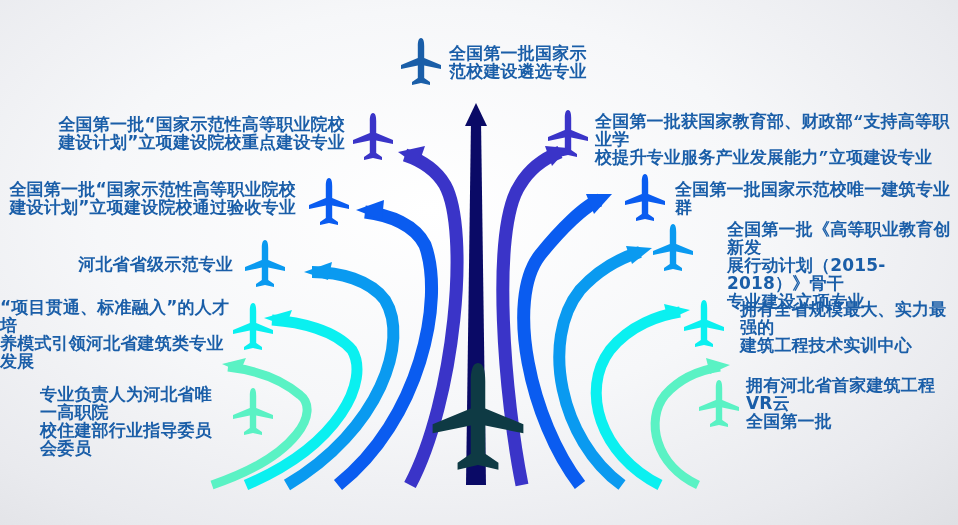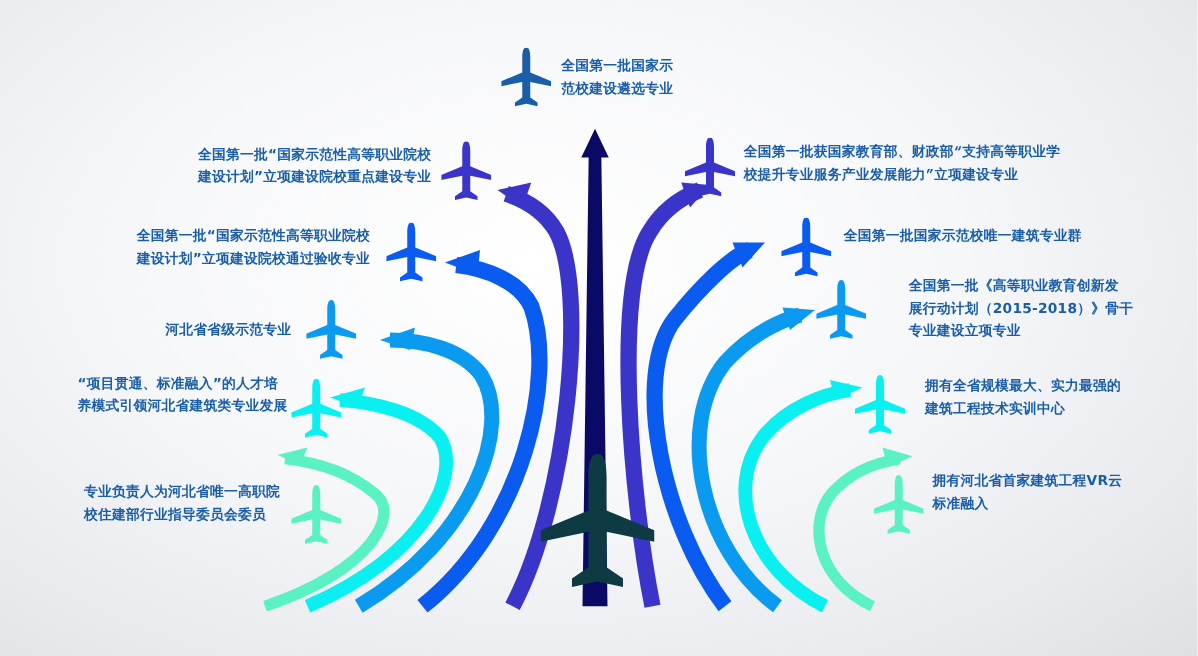--- a/index.html
+++ b/index.html
@@ -6,21 +6,21 @@
     body {
       width: 958px; height: 525px; overflow: hidden; position: relative;
       font-family: "DejaVu Sans", sans-serif;
       background: radial-gradient(ellipse at 45% 40%, #ffffff 0%, #f6f7f9 45%, #e9eaee 80%, #dfe0e4 100%);
     }
     #stage { position: absolute; left: 0; top: 0; width: 958px; height: 525px; }
     .label {
       position: absolute;
       color: #1a5ea8;
       font-weight: bold;
-      font-size: 11px;
+      font-size: 17px;
       line-height: 18px;
       letter-spacing: 0.2px;
       white-space: pre-line;
     }
     .label.right { text-align: left; }
     .label.left  { text-align: left; }
   </style>
 </head>
 <body>
 
@@ -126,13 +126,13 @@
 
 <div class="label left" style="left:595px;top:114px;font-family:Liberation Mono, monospace;">全国第一批获国家教育部、财政部“支持高等职业学
 校提升专业服务产业发展能力”立项建设专业</div>
 <div class="label left" style="left:675px;top:180px;">全国第一批国家示范校唯一建筑专业群</div>
 <div class="label left" style="left:703px;top:220px;margin-left:24px;">全国第一批《高等职业教育创新发
 展行动计划（2015-2018）》骨干
 专业建设立项专业</div>
 <div class="label left" style="left:740px;top:300px;">拥有全省规模最大、实力最强的
 建筑工程技术实训中心</div>
 <div class="label left" style="left:746px;top:376px;">拥有河北省首家建筑工程VR云
-标准融入</div>
+全国第一批</div>
 
 </body></html>

